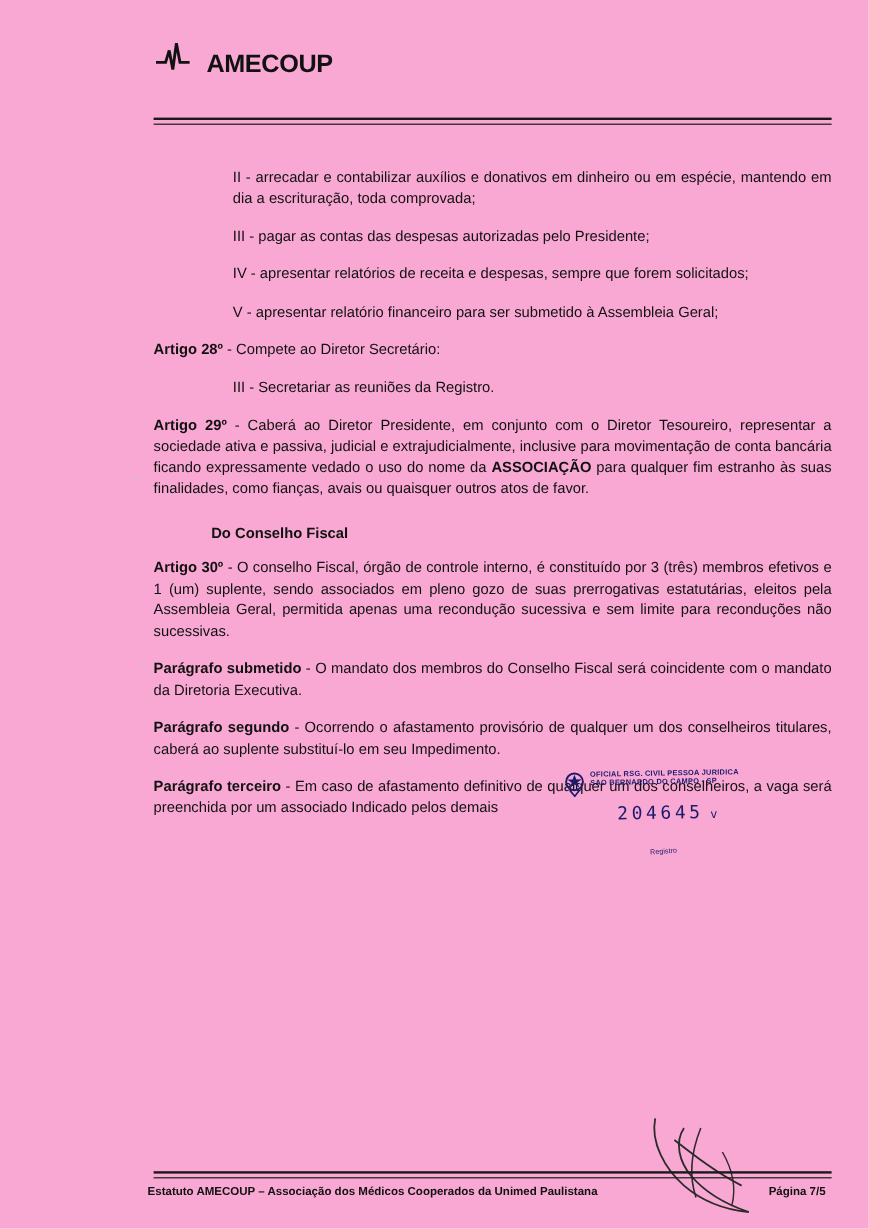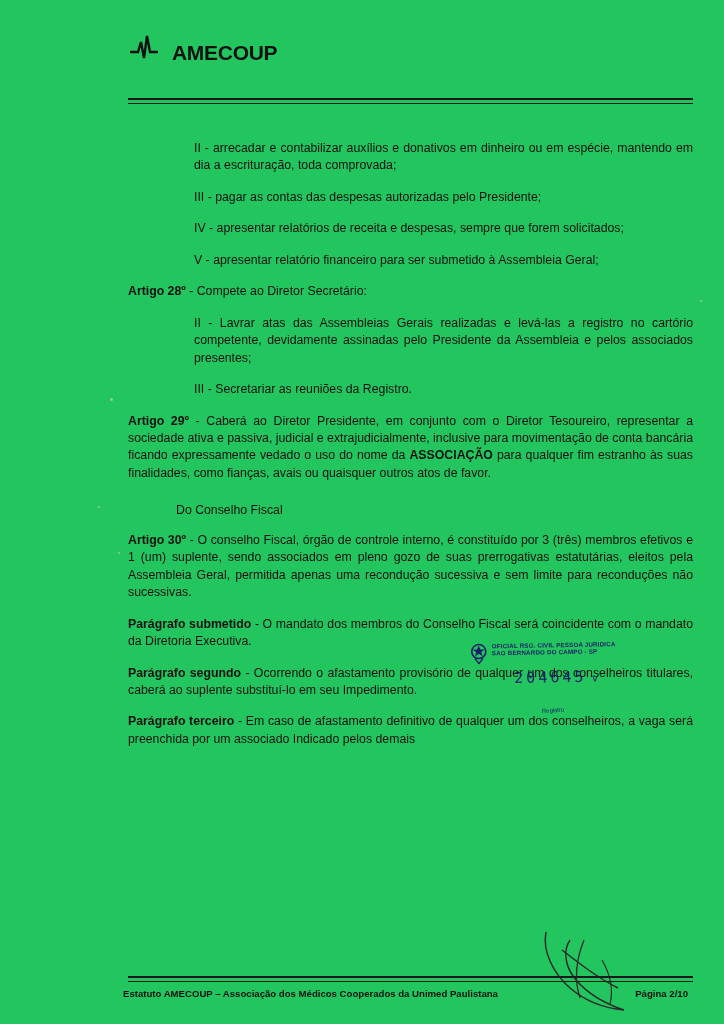--- a/index.html
+++ b/index.html
@@ -4,21 +4,21 @@
 <style>
   html, body {
     margin: 0;
     padding: 0;
     background: #ffffff;
   }
   .page {
     position: relative;
     width: 724px;
     height: 1024px;
-    background: #22c55e;
+    background: #f9a8d4;
     font-family: "Liberation Sans", sans-serif;
     color: #111111;
     overflow: hidden;
   }
   
   .header {
     position: absolute;
     left: 128px;
     top: 34px;
     width: 560px;
@@ -67,21 +67,21 @@
   }
   .para {
     margin: 0 0 14px 0;
   }
   .indent {
     margin-left: 66px;
     margin-top: 12px;
   }
   .bold { font-weight: bold; }
   .section-head {
-    font-weight: normal;
+    font-weight: bold;
     margin: 0 0 12px 0;
     padding-left: 48px;
   }
   .spacer-lg { height: 6px; }
   
   .stamp {
     position: absolute;
     left: 468px;
     top: 641px;
     width: 200px;
@@ -180,21 +180,20 @@
     <p class="para indent">II - arrecadar e contabilizar auxílios e donativos em dinheiro ou em espécie, mantendo em dia a escrituração, toda comprovada;</p>
     <p class="para indent">III - pagar as contas das despesas autorizadas pelo Presidente;</p>
     <p class="para indent">IV - apresentar relatórios de receita e despesas, sempre que forem solicitados;</p>
     <p class="para indent">V - apresentar relatório financeiro para ser submetido à Assembleia Geral;</p>
 
     <p class="para">
       <span class="bold">Artigo 28º</span><span> - Compete ao Diretor Secretário:</span>
     </p>
 
 
-    <p class="para indent">II - Lavrar atas das Assembleias Gerais realizadas e levá-las a registro no cartório competente, devidamente assinadas pelo Presidente da Assembleia e pelos associados presentes;</p>
     <p class="para indent">III - Secretariar as reuniões da Registro.</p>
 
     <p class="para">
       <span class="bold">Artigo 29º</span><span> - Caberá ao Diretor Presidente, em conjunto com o Diretor Tesoureiro, representar a sociedade ativa e passiva, judicial e extrajudicialmente, inclusive para movimentação de conta bancária ficando expressamente vedado o uso do nome da </span><span class="bold">ASSOCIAÇÃO</span><span> para qualquer fim estranho às suas finalidades, como fianças, avais ou quaisquer outros atos de favor.</span>
     </p>
 
     <div class="spacer-lg"></div>
 
     <p class="section-head">Do Conselho Fiscal</p>
 
@@ -237,16 +236,16 @@
       <path d="M6 2 C2 22 14 44 30 58 C44 70 62 78 84 80 C66 74 48 64 36 50 C26 38 22 22 30 10" fill="none" stroke="#2b2b2b" stroke-width="1.5"></path>
       <path d="M22 20 C40 34 58 48 78 58" fill="none" stroke="#2b2b2b" stroke-width="1.5"></path>
       <path d="M44 10 C36 30 34 50 40 68" fill="none" stroke="#2b2b2b" stroke-width="1.3"></path>
       <path d="M62 30 C70 44 74 58 70 74" fill="none" stroke="#2b2b2b" stroke-width="1.2"></path>
     </svg>
   </span>
 
   <div class="rule-bottom"></div>
   <div class="footer">
     <span>Estatuto AMECOUP – Associação dos Médicos Cooperados da Unimed Paulistana</span>
-    <span>Página 2/10</span>
+    <span>Página 7/5</span>
   </div>
 
 </div>
 
 </body></html>

